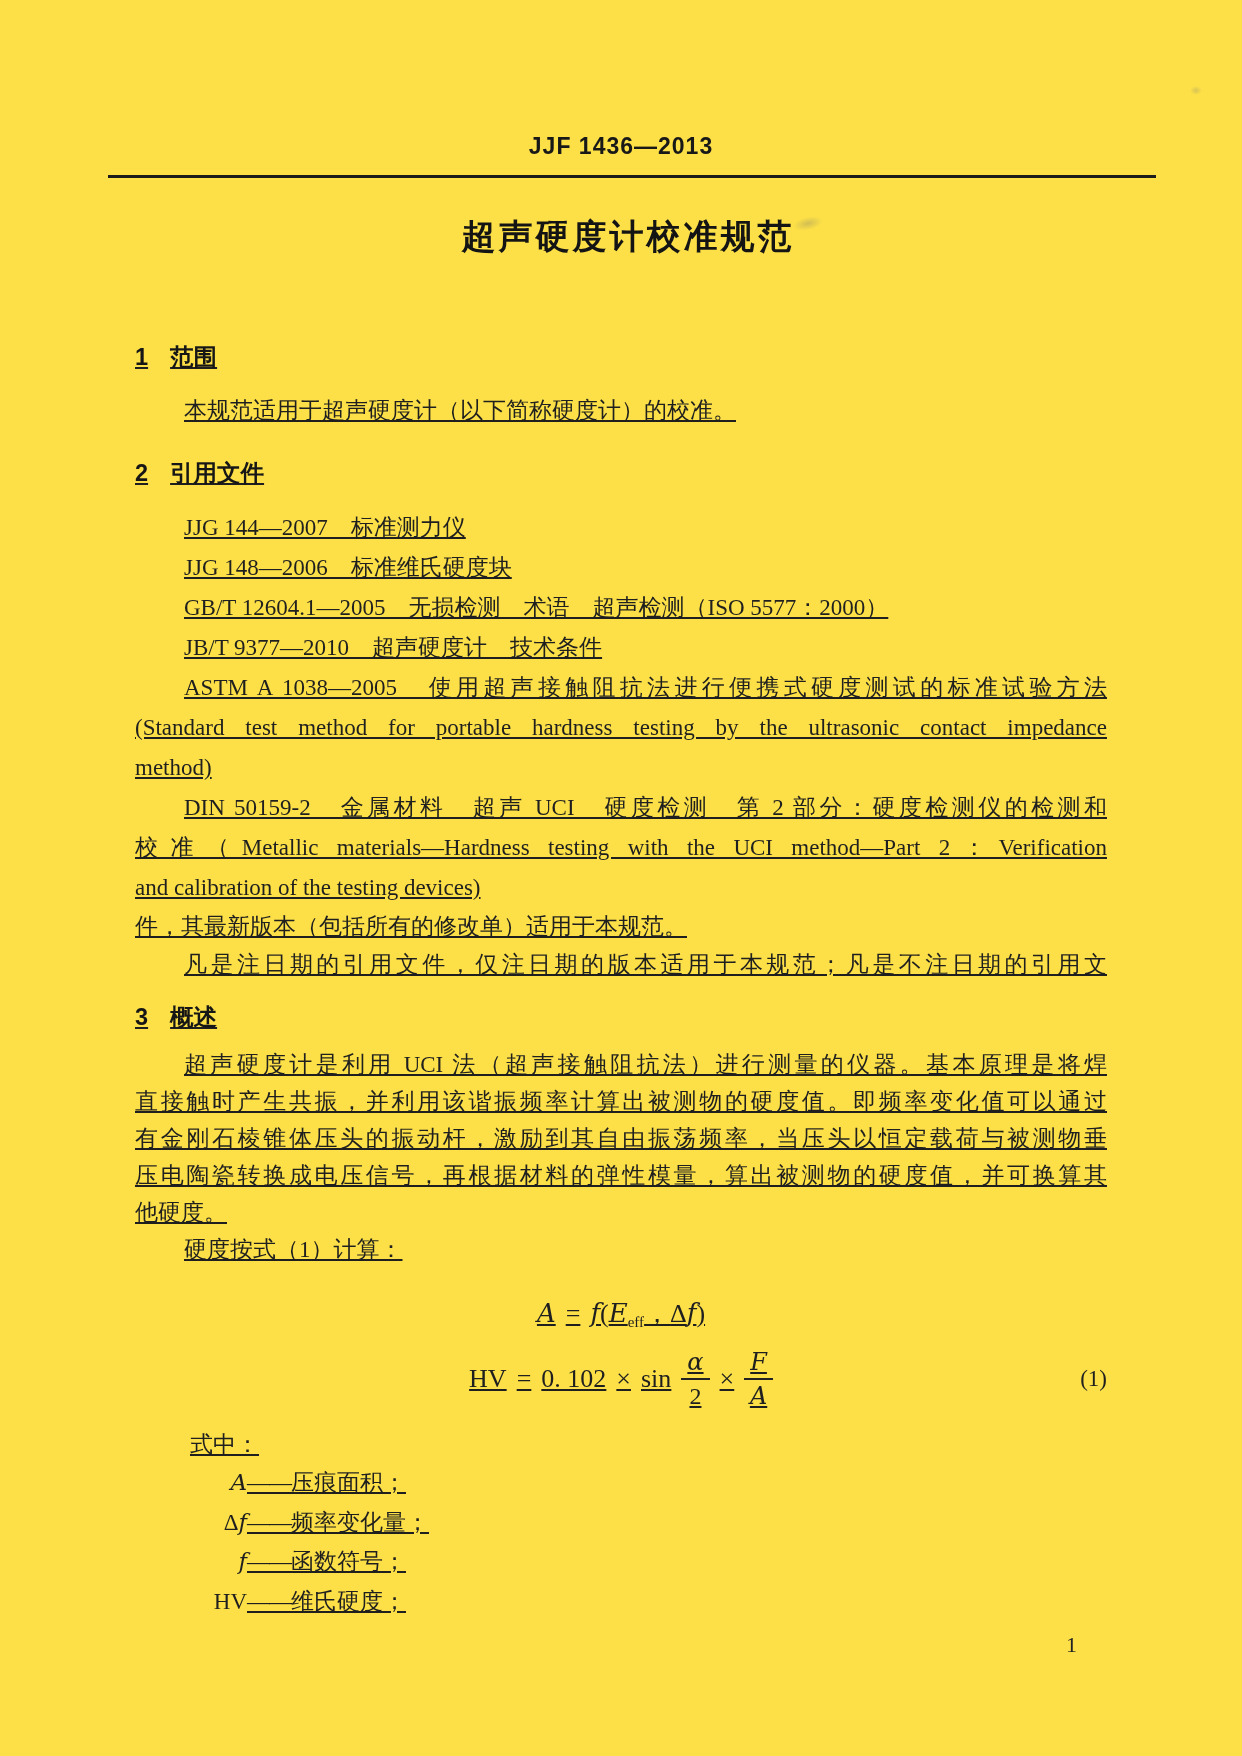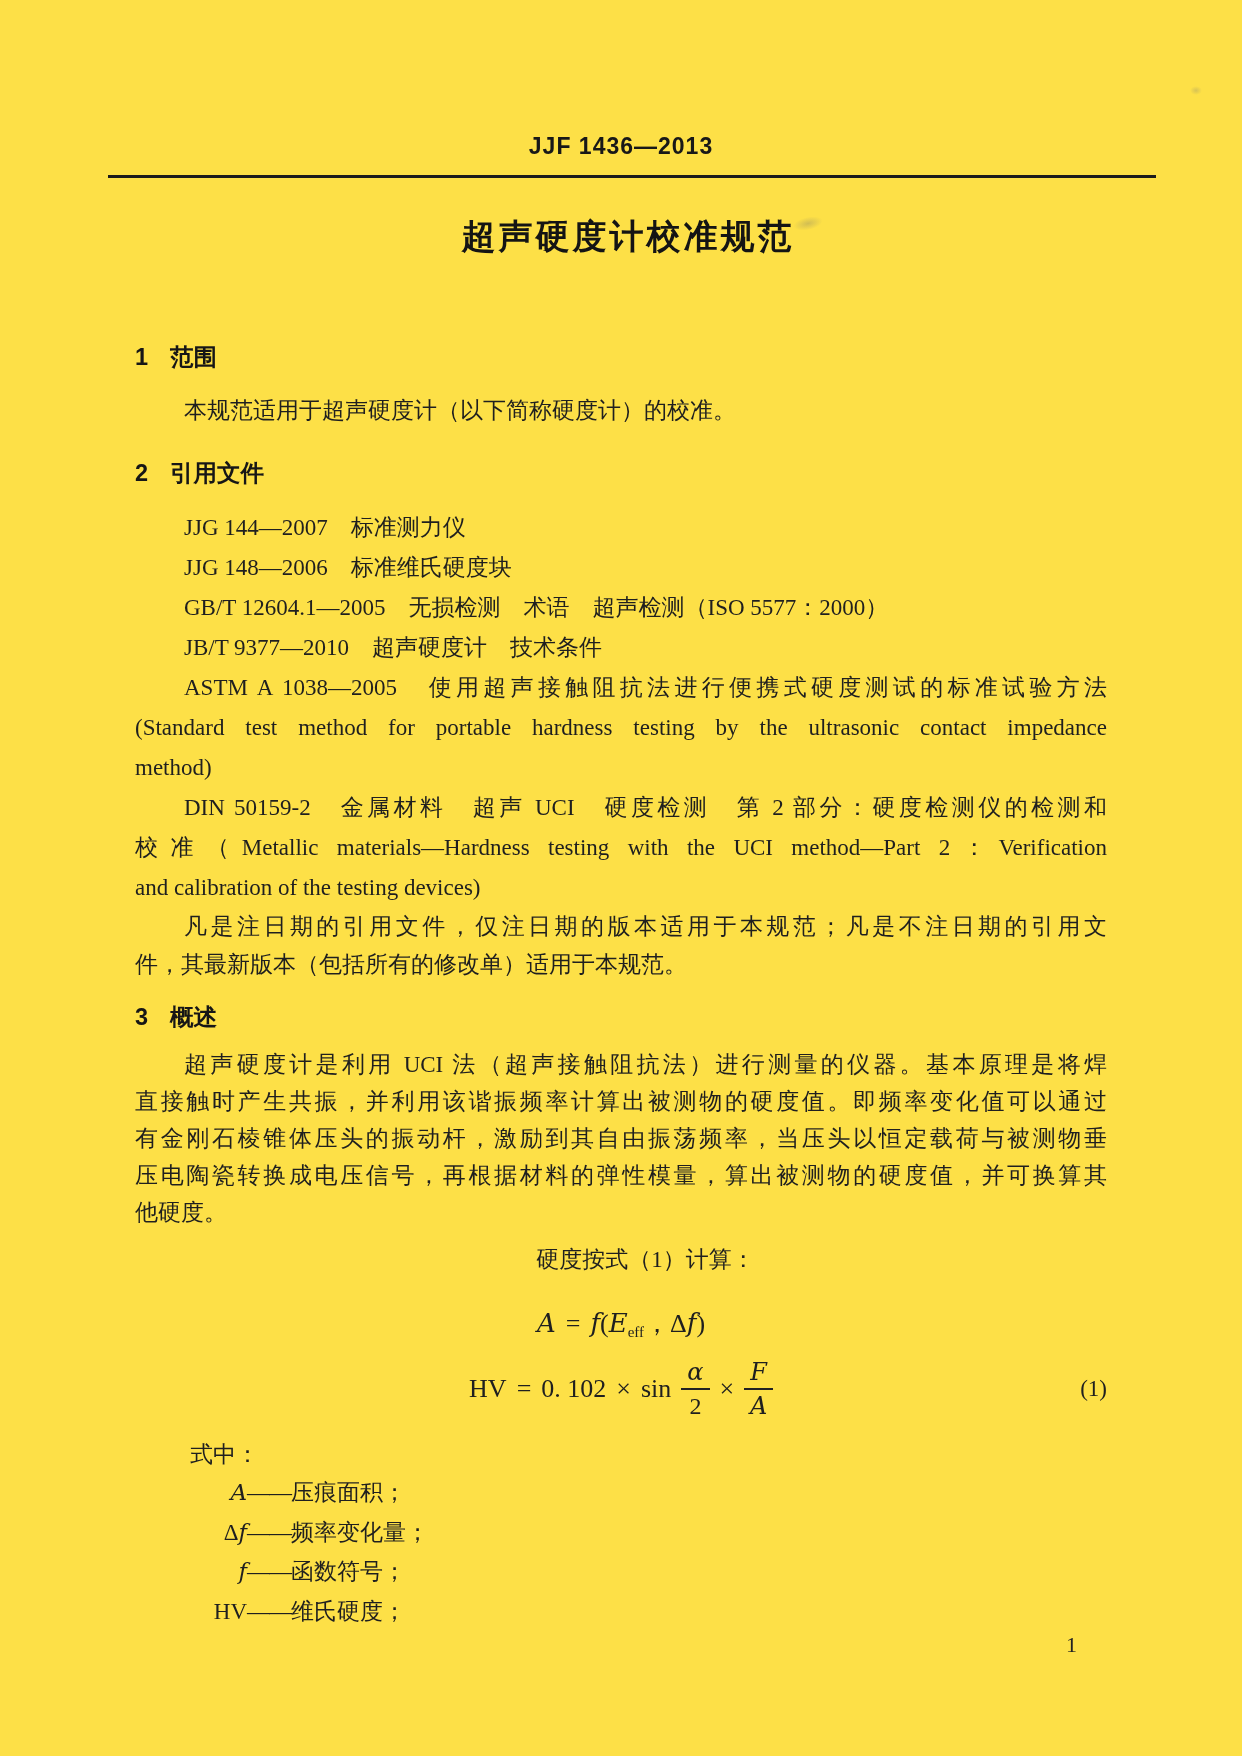--- a/index.html
+++ b/index.html
@@ -40,40 +40,41 @@
     letter-spacing: 3px;
     color: #141414;
   }
   
   .content {
     position: absolute;
     top: 332px; left: 135px;
     width: 972px;
     font-size: 23px;
     color: #1f1f1f;
+    text-decoration: underline;
   }
   h2.sec {
     font-family: "Liberation Sans", "DejaVu Sans", sans-serif;
     font-weight: 700;
     font-size: 23.5px;
     color: #161616;
     margin: 24px 0 16px 0;
     line-height: 38px;
   }
   h2.sec .num { margin-right: 22px; }
   h2.first { margin-top: 6px; }
   .line { line-height: 38px; }
   .indent { text-indent: 49px; }
   .full { text-align: justify; text-align-last: justify; }
   .refs .line { line-height: 40px; }
   .notes .line { line-height: 38px; }
   .para .line { line-height: 37px; }
   .scope { margin-bottom: 2px; }
   h2.s3 { margin: 14px 0 10px 0; }
-  .formula-intro { margin-top: 10px; line-height: 37px; text-align: center; }
+  .formula-intro { margin-top: 0; line-height: 37px; }
   
   .it { font-style: italic; font-family: "DejaVu Serif", serif; }
   .eq1 {
     margin-top: 22px;
     height: 46px; line-height: 46px;
     text-align: center;
     font-size: 26px;
   }
   .eq1 .gap { display: inline-block; width: 10px; }
   .eq2-wrap {
@@ -158,22 +159,22 @@
       <div class="line indent">GB/T 12604.1—2005　无损检测　术语　超声检测（ISO 5577：2000）</div>
       <div class="line indent">JB/T 9377—2010　超声硬度计　技术条件</div>
       <div class="line indent full">ASTM A 1038—2005　使用超声接触阻抗法进行便携式硬度测试的标准试验方法</div>
       <div class="line full">(Standard test method for portable hardness testing by the ultrasonic contact impedance</div>
       <div class="line">method)</div>
       <div class="line indent full">DIN 50159-2　金属材料　超声 UCI　硬度检测　第 2 部分：硬度检测仪的检测和</div>
       <div class="line full">校准（Metallic materials—Hardness testing with the UCI method—Part 2：Verification</div>
       <div class="line">and calibration of the testing devices)</div>
     </div>
     <div class="notes">
+      <div class="line">件，其最新版本（包括所有的修改单）适用于本规范。</div>
       <div class="line indent full">凡是注日期的引用文件，仅注日期的版本适用于本规范；凡是不注日期的引用文</div>
-      <div class="line">件，其最新版本（包括所有的修改单）适用于本规范。</div>
     </div>
 
     <h2 class="sec s3"><span class="num">3</span><span>概述</span></h2>
     <div class="para">
       <div class="line indent full">超声硬度计是利用 UCI 法（超声接触阻抗法）进行测量的仪器。基本原理是将焊</div>
       <div class="line full">直接触时产生共振，并利用该谐振频率计算出被测物的硬度值。即频率变化值可以通过</div>
       <div class="line full">有金刚石棱锥体压头的振动杆，激励到其自由振荡频率，当压头以恒定载荷与被测物垂</div>
       <div class="line full">压电陶瓷转换成电压信号，再根据材料的弹性模量，算出被测物的硬度值，并可换算其</div>
       <div class="line">他硬度。</div>
     </div>

